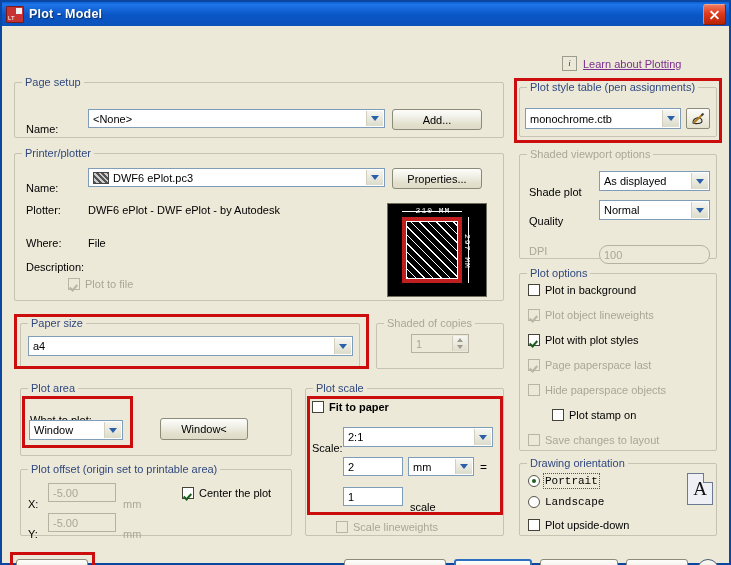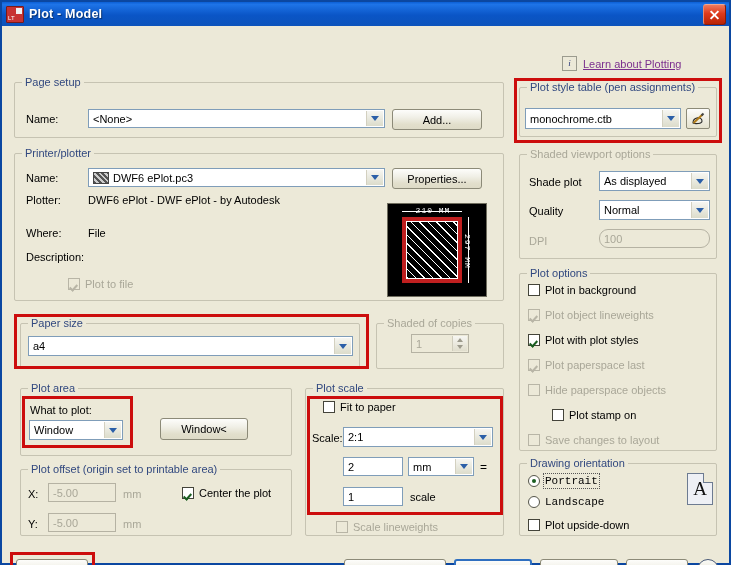--- a/index.html
+++ b/index.html
@@ -57,21 +57,21 @@
   }
   .plink{color:#7b2f8e;text-decoration:underline;font-size:11px;cursor:pointer;}
 
   
   .grp{position:absolute;box-sizing:border-box;border:1px solid #c6c3b2;
        border-radius:2px;background:transparent;}
   .grp-lbl{position:absolute;top:-7px;left:7px;background:#ece9d8;padding:0 3px;
            color:#31487f;font-size:11px;white-space:nowrap;}
   .grp-lbl.dis{color:#a9a798;}
 
-  .lbl{position:absolute;font-size:11px;color:#000;white-space:nowrap;}
+  .lbl{position:absolute;font-size:11px;color:#000;white-space:nowrap;margin-top:10px;}
   .lbl.dis{color:#a9a798;}
 
   
   .field{position:absolute;box-sizing:border-box;background:#fff;
          border:1px solid #7f9db9;display:flex;align-items:center;
          padding-left:4px;font-size:11px;color:#000;overflow:hidden;}
   .field.dis{background:#ece9d8;border-color:#b5b2a3;color:#a9a798;}
   .combo{padding-right:18px;}
   .arrow{
     position:absolute;right:1px;top:1px;bottom:1px;width:16px;
@@ -256,21 +256,21 @@
       <span class="arrow"></span>
     </div>
     <div class="btn" style="left:158px;top:392px;width:88px;height:22px;">
       <span>Window&lt;</span>
     </div>
     <div class="mark" style="left:20px;top:370px;width:111px;height:52px;"></div>
 
     <div class="grp" style="left:303px;top:362px;width:199px;height:148px;">
       <span class="grp-lbl">Plot scale</span>
     </div>
-    <div class="cb" style="left:321px;top:375px;">
+    <div class="cb" style="left:310px;top:375px;font-weight:bold;">
       <span class="cbx"></span>
       <span>Fit to paper</span>
     </div>
     <span class="lbl" style="left:310px;top:406px;">Scale:</span>
     <div class="field combo" style="left:341px;top:401px;width:150px;height:20px;">
       <span>2:1</span>
       <span class="arrow"></span>
     </div>
     <div class="field" style="left:341px;top:431px;width:60px;height:19px;">
       <span>2</span>
@@ -331,42 +331,42 @@
     <div class="field combo" style="left:597px;top:145px;width:111px;height:20px;">
       <span>As displayed</span>
       <span class="arrow"></span>
     </div>
     <span class="lbl" style="left:527px;top:179px;">Quality</span>
     <div class="field combo" style="left:597px;top:174px;width:111px;height:20px;">
       <span>Normal</span>
       <span class="arrow"></span>
     </div>
     <span class="lbl dis" style="left:527px;top:209px;">DPI</span>
-    <div class="field dis" style="left:597px;top:203px;width:111px;height:19px;border-radius:9px;">
+    <div class="field dis" style="left:597px;top:219px;width:111px;height:19px;border-radius:9px;">
       <span>100</span>
     </div>
 
     <div class="grp" style="left:517px;top:247px;width:198px;height:178px;">
       <span class="grp-lbl">Plot options</span>
     </div>
     <div class="cb" style="left:526px;top:258px;">
       <span class="cbx"></span>
       <span>Plot in background</span>
     </div>
     <div class="cb dis" style="left:526px;top:283px;">
       <span class="cbx on"></span>
       <span>Plot object lineweights</span>
     </div>
     <div class="cb" style="left:526px;top:308px;">
       <span class="cbx on"></span>
       <span>Plot with plot styles</span>
     </div>
     <div class="cb dis" style="left:526px;top:333px;">
       <span class="cbx on"></span>
-      <span>Plot paperspace last</span>
+      <span>Page paperspace last</span>
     </div>
     <div class="cb dis" style="left:526px;top:358px;">
       <span class="cbx"></span>
       <span>Hide paperspace objects</span>
     </div>
     <div class="cb" style="left:526px;top:383px;padding-left:24px;">
       <span class="cbx"></span>
       <span>Plot stamp on</span>
     </div>
     <div class="cb dis" style="left:526px;top:408px;">

